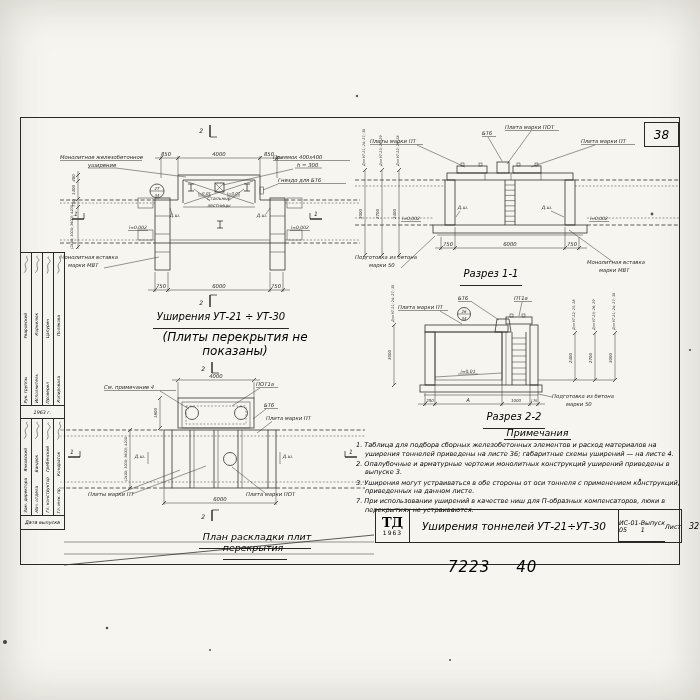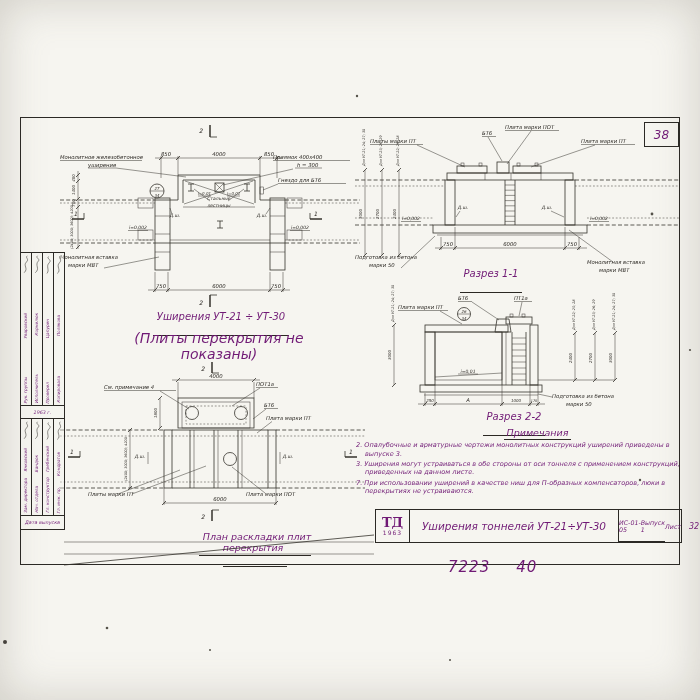--- a/index.html
+++ b/index.html
@@ -1,32 +1,32 @@
 <!DOCTYPE html>
 <html><head>
 <meta charset="utf-8">
 <style>
   html,body{margin:0;padding:0;}
   .paper{position:relative;width:700px;height:700px;background:#f6f5f0;overflow:hidden;
-         font-family:"DejaVu Sans",sans-serif;color:#701a75;
+         font-family:"DejaVu Sans",sans-serif;color:#000000;
          box-shadow:inset 0 0 46px rgba(110,105,90,.28);}
   .frame{position:absolute;left:20px;top:117px;width:658px;height:446px;border:1.6px solid #2b2925;}
   .cornerbox{position:absolute;left:644px;top:122px;width:33px;height:23px;border:1.4px solid #2b2925;
              display:flex;align-items:center;justify-content:center;font-style:italic;font-size:12px;}
   svg.draw{position:absolute;overflow:visible;}
   svg text{font-family:"DejaVu Sans",sans-serif;font-style:italic;fill:#2e2b26;}
   .ln{stroke:#35322c;stroke-width:.8;fill:none}
   .thin{stroke-width:.5}
   .thick{stroke-width:1.5}
   .dash{stroke-dasharray:4 2.2}
   .dash2{stroke-dasharray:1.8 1.8;stroke-width:.5}
   .t6{font-size:6px}.t5{font-size:5.3px}.t45{font-size:4.5px}.t4{font-size:4px}.t35{font-size:3.4px}
   .mid{text-anchor:middle}.end{text-anchor:end}
   .dtitle{position:absolute;text-align:center;font-style:italic;}
-  .dtitle span{border-bottom:1.1px solid #2b2823;padding:0 4px 13px;}
+  .dtitle span{border-bottom:1.1px solid #2b2823;padding:0 4px 6px;}
   .dsub{position:absolute;text-align:center;font-style:italic;}
   .notes{position:absolute;left:356px;top:427px;width:327px;}
   .notes-title{text-align:center;font-size:9.5px;font-style:italic;margin-bottom:3px;}
   .notes-title span{border-bottom:1px solid #2b2823;padding:0 3px 1px;margin-left:36px;}
   .note{font-size:6.55px;font-style:italic;line-height:1.32;padding-left:9px;text-indent:-9px;margin-bottom:1.5px;}
   
   .tblock{position:absolute;left:375px;top:509px;width:305px;height:32px;border:1.4px solid #2b2925;display:flex;}
   .tb-logo{width:33px;border-right:1.2px solid #2b2925;display:flex;flex-direction:column;align-items:center;justify-content:center;}
   .tb-td{font-family:"DejaVu Serif",serif;font-weight:bold;font-size:13px;line-height:1;}
   .tb-yr{font-size:6px;letter-spacing:1px;}
@@ -498,33 +498,34 @@
       <text x="232" y="66" class="t4 mid" transform="rotate(-90 232 66)">3000</text>
       <text x="195" y="38" class="t35" transform="rotate(-90 195 38)">Для УТ-22; 25; 28</text>
       <text x="215" y="38" class="t35" transform="rotate(-90 215 38)">Для УТ-23; 26; 29</text>
       <text x="235" y="38" class="t35" transform="rotate(-90 235 38)">Для УТ-21; 24; 27; 30</text>
     </g>
   </svg>
 
   <div class="dtitle" style="left:136px;top:311px;width:170px;font-size:10px;">
     <span>Уширения УТ-21 ÷ УТ-30</span>
   </div>
-  <div class="dsub" style="left:124px;top:330px;width:190px;font-size:14px;">(Плиты перекрытия не показаны)</div>
+  <div class="dsub" style="left:140px;top:330px;width:190px;font-size:12px;">(Плиты перекрытия не показаны)</div>
   <div class="dtitle" style="left:446px;top:268px;width:90px;font-size:10px;">
     <span>Разрез 1-1</span>
   </div>
   <div class="dtitle" style="left:466px;top:411px;width:96px;font-size:10px;">
     <span>Разрез 2-2</span>
   </div>
   <div class="dtitle" style="left:170px;top:531px;width:170px;font-size:9.5px;">
     <span>План раскладки плит перекрытия</span>
   </div>
 
   <div class="notes">
     <div class="notes-title"><span>Примечания</span></div>
+    <div class="note">1. Таблица для подбора сборных железобетонных элементов и расход материалов на уширения тоннелей приведены на листе 36; габаритные схемы уширений — на листе 4.</div>
     <div class="note">2. Опалубочные и арматурные чертежи монолитных конструкций уширений приведены в выпуске 3.</div>
     <div class="note">3. Уширения могут устраиваться в обе стороны от оси тоннеля с применением конструкций, приведенных на данном листе.</div>
     <div class="note">7. При использовании уширений в качестве ниш для П-образных компенсаторов, люки в перекрытиях не устраиваются.</div>
   </div>
 
   <div class="tblock">
     <div class="tb-logo">
       <div class="tb-td">ТД</div>
       <div class="tb-yr">1963</div>
     </div>

